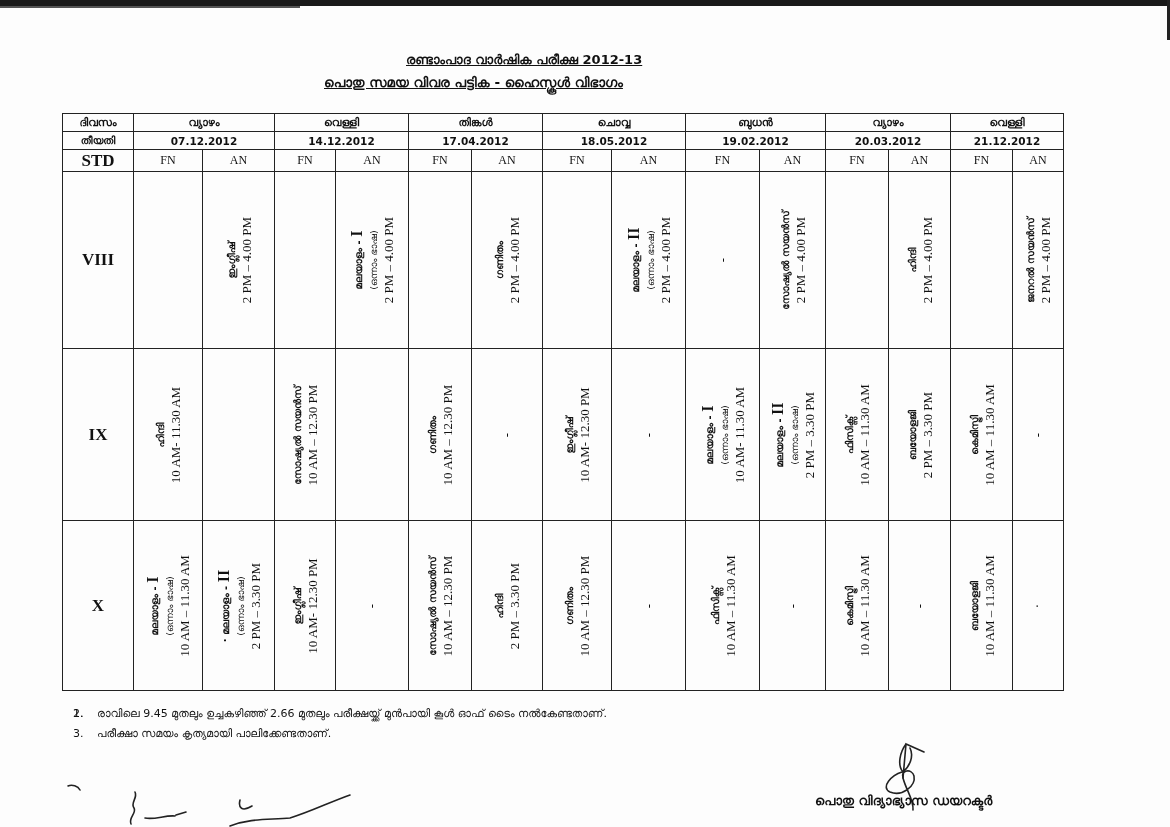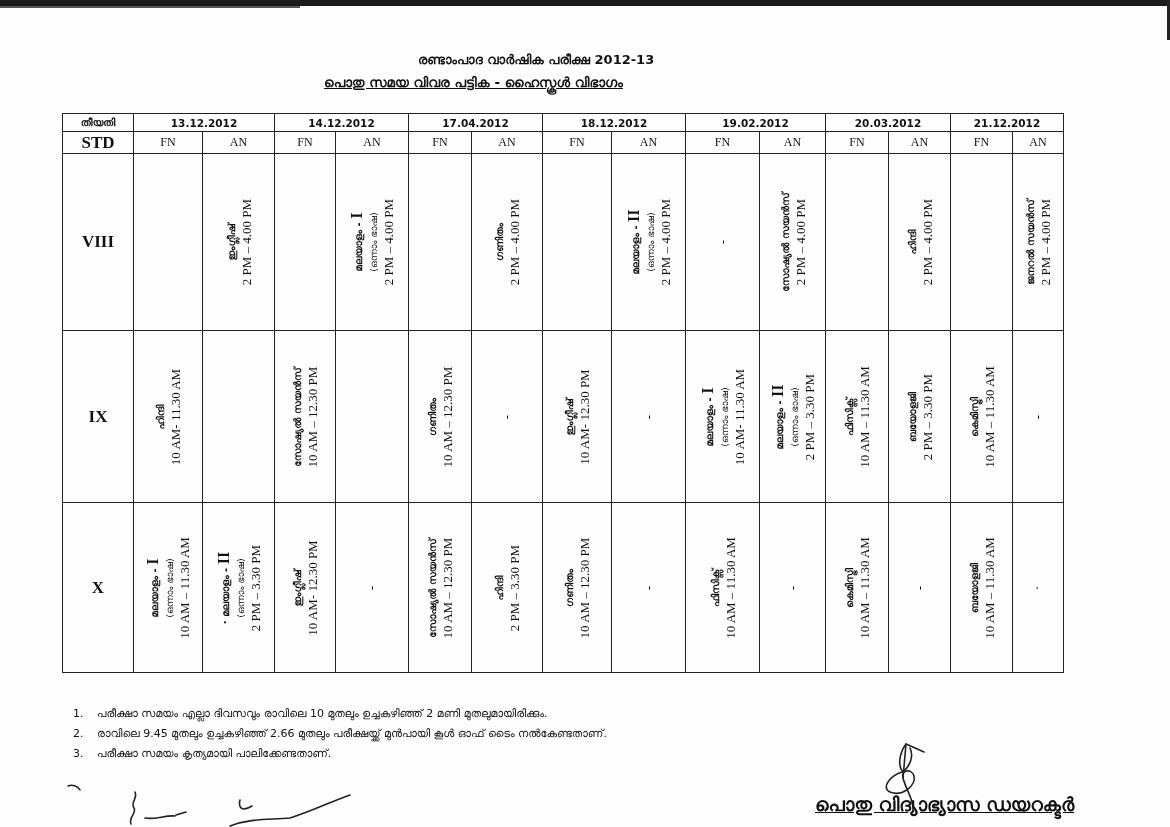--- a/index.html
+++ b/index.html
@@ -3,21 +3,21 @@
   <meta charset="utf-8">
   <style>
     html, body { margin: 0; padding: 0; }
     body {
       width: 1170px; height: 827px; background: #fdfdfd; position: relative; overflow: hidden;
       font-family: "DejaVu Sans", sans-serif; color: #111;
     }
     .scan-top { position: absolute; left: 0; top: 0; width: 1170px; height: 6px; background: #1a1a1a; }
     .scan-top2 { position: absolute; left: 0; top: 6px; width: 300px; height: 2px; background: #555; }
     .scan-right { position: absolute; right: 0; top: 0; width: 3px; height: 40px; background: #222; }
-    .t1 { position: absolute; left: 418px; top: 52px; font-size: 13px; font-weight: bold; white-space: nowrap; }
+    .t1 { position: absolute; left: 406px; top: 52px; font-size: 13px; font-weight: bold; text-decoration: underline; white-space: nowrap; }
     .t2 { position: absolute; left: 324px; top: 74px; font-size: 13.5px; font-weight: bold; text-decoration: underline; white-space: nowrap; }
     table.tt {
       position: absolute; left: 62px; top: 113px; border-collapse: collapse;
       table-layout: fixed; width: 1001px;
     }
     table.tt td {
       border: 1.3px solid #222; padding: 0; text-align: center; vertical-align: middle; overflow: hidden;
     }
     .day { height: 17px; font-size: 11px; font-weight: bold; }
     .date { height: 17px; font-size: 10.5px; font-weight: bold; }
@@ -32,21 +32,21 @@
       white-space: nowrap; text-align: center; line-height: 15px;
     }
     .subj { font-size: 10px; font-weight: bold; display: block; }
     .subj .roman { font-family: "Liberation Serif", serif; font-size: 16px; font-weight: bold; }
     .lang { font-size: 9.5px; display: block; }
     .time { font-family: "Liberation Serif", serif; font-size: 13px; display: block; }
     .dash { font-size: 12px; display: block; }
     .notes { position: absolute; left: 97px; top: 704px; font-size: 11px; line-height: 20px; }
     .notes .n { position: relative; }
     .notes .num { position: absolute; left: -24px; }
-    .sig-name { position: absolute; left: 815px; top: 793px; font-size: 19px; font-weight: bold; white-space: nowrap; text-decoration: underline; }
+    .sig-name { position: absolute; left: 815px; top: 793px; font-size: 13px; font-weight: bold; white-space: nowrap; }
     .sig-svg { position: absolute; left: 0; top: 0; }
   </style>
 </head>
 <body>
 
 <div class="scan-top"></div>
 <div class="scan-top2"></div>
 <div class="scan-right"></div>
 
 <div class="t1">രണ്ടാംപാദ വാർഷിക പരീക്ഷ 2012-13</div>
@@ -65,25 +65,35 @@
       <col style="width:74px">
     <col style="width:74px">
       <col style="width:66px">
     <col style="width:63px">
       <col style="width:62px">
     <col style="width:62px">
       <col style="width:51px">
   </colgroup>
   <tbody id="tbody">
       <tr>
+        <td class="day">ദിവസം</td>
+        <td class="day" colspan="2">വ്യാഴം</td>
+        <td class="day" colspan="2">വെള്ളി</td>
+        <td class="day" colspan="2">തിങ്കൾ</td>
+        <td class="day" colspan="2">ചൊവ്വ</td>
+        <td class="day" colspan="2">ബുധൻ</td>
+        <td class="day" colspan="2">വ്യാഴം</td>
+        <td class="day" colspan="2">വെള്ളി</td>
+      </tr>
+      <tr>
         <td class="date">തീയതി</td>
-        <td class="date" colspan="2">13.12.2012</td>
+        <td class="date" colspan="2">07.12.2012</td>
         <td class="date" colspan="2">14.12.2012</td>
         <td class="date" colspan="2">17.04.2012</td>
-        <td class="date" colspan="2">18.12.2012</td>
+        <td class="date" colspan="2">18.05.2012</td>
         <td class="date" colspan="2">19.02.2012</td>
         <td class="date" colspan="2">20.03.2012</td>
         <td class="date" colspan="2">21.12.2012</td>
       </tr>
       <tr>
         <td class="sess stdhdr">STD</td>
         <td class="sess">FN</td>
         <td class="sess">AN</td>
         <td class="sess">FN</td>
         <td class="sess">AN</td>
@@ -413,21 +423,21 @@
             <div class="rot">
               <span class="dash"><span>·</span></span>
             </div>
           </div>
         </td>
       </tr>
     </tbody>
 </table>
 
 <div class="notes" id="notes">
-    <div class="n"><span class="num">1.</span><span>പരീക്ഷാ സമയം എല്ലാ ദിവസവും രാവിലെ 10 മുതലും ഉച്ചകഴിഞ്ഞ് 2 മണി മുതലുമായിരിക്കും.</span></div>
+    <div class="n"><span class="num">1.</span></div>
     <div class="n"><span class="num">2.</span><span>രാവിലെ 9.45 മുതലും ഉച്ചകഴിഞ്ഞ് 2.66 മുതലും പരീക്ഷയ്ക്ക് മുൻപായി കൂൾ ഓഫ് ടൈം നൽകേണ്ടതാണ്.</span></div>
     <div class="n"><span class="num">3.</span><span>പരീക്ഷാ സമയം കൃത്യമായി പാലിക്കേണ്ടതാണ്.</span></div>
   </div>
 
 <svg class="sig-svg" width="1170" height="827">
   <g fill="none" stroke="#222" stroke-width="1.6" stroke-linecap="round">
 
     <path d="M902 772 C892 775 880 787 890 792 C902 797 916 786 914 776 C912 768 900 770 903 778 C906 790 914 800 913 810"></path>
     <path d="M903 778 L906 744 L924 752 M906 744 C900 752 897 765 903 772 C910 766 914 756 910 748"></path>
 

